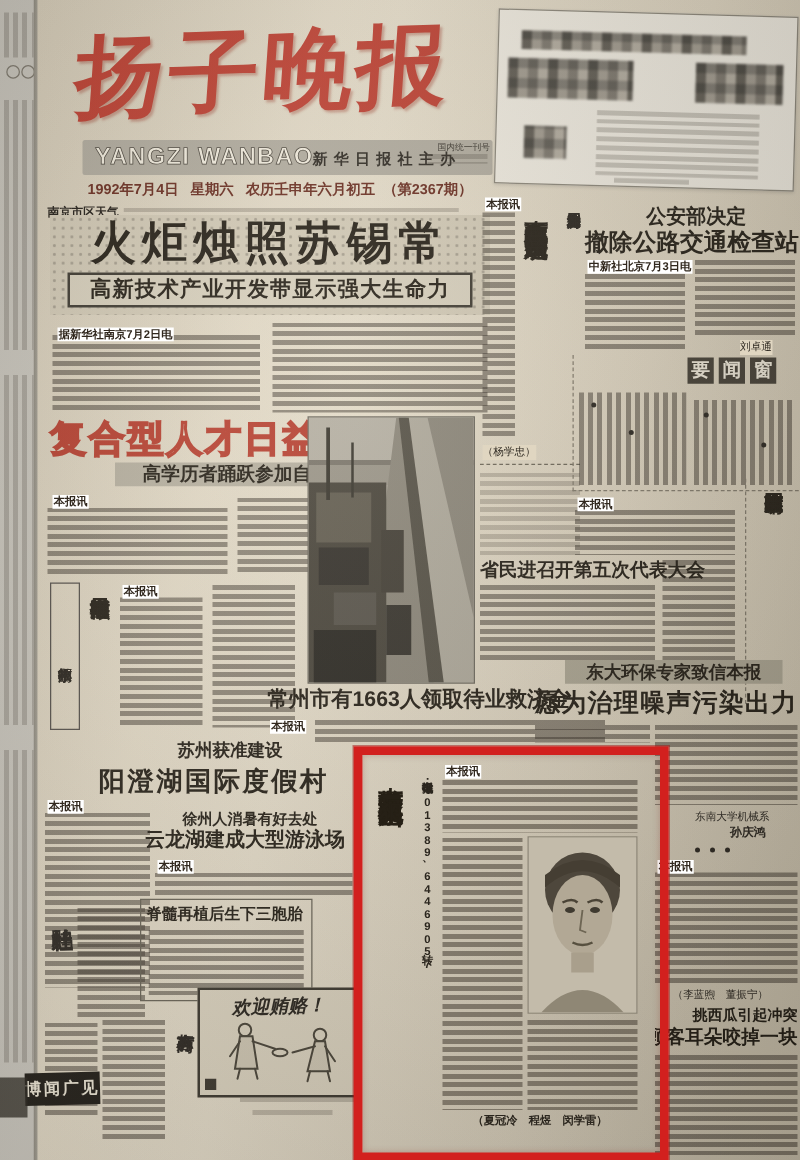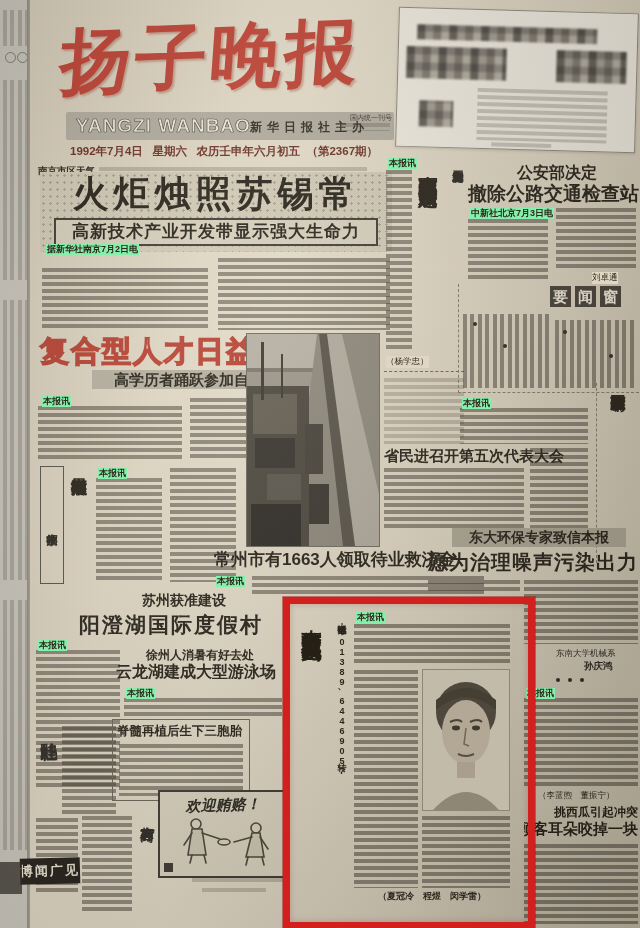--- a/index.html
+++ b/index.html
@@ -12,21 +12,21 @@
   
   #strip{position:absolute;left:0;top:0;width:30px;height:928px;background:#c9c5bb;}
   #gutter{position:absolute;left:27px;top:0;width:6px;height:928px;
     background:linear-gradient(90deg,#8f8a7e,#bab4a6);}
   
   .tx{background-image:repeating-linear-gradient(180deg,rgba(58,50,40,.5) 0px,rgba(58,50,40,.5) 4px,transparent 4px,transparent 7px);
       filter:blur(.4px);}
   .txv{background-image:repeating-linear-gradient(90deg,rgba(58,50,40,.5) 0px,rgba(58,50,40,.5) 4px,transparent 4px,transparent 7.5px);
       filter:blur(.4px);}
   .faint{opacity:.45;}
-  .lead{font:bold 9px "Liberation Sans",sans-serif;color:#31281e;background:#86efac;
+  .lead{font:bold 9px "Liberation Sans",sans-serif;color:#31281e;background:#ffffff;
     padding:0 1px;line-height:1.2;z-index:2;}
   .v{writing-mode:vertical-rl;text-orientation:upright;}
   .hl{color:#262016;font-weight:800;font-family:"Liberation Sans",sans-serif;}
   .serifh{font-family:"DejaVu Serif",serif;}
   .dot{width:4px;height:4px;background:#2d2820;border-radius:50%;}
   .dash-l{border-left:1px dashed #847c6c;}
   
   .mosaic{background-image:
       repeating-linear-gradient(90deg,#615c52 0 8px,#a29b8e 8px 16px,#7d776c 16px 24px,#b3ac9e 24px 32px),
       repeating-linear-gradient(0deg,rgba(255,255,255,.35) 0 8px,rgba(0,0,0,.22) 8px 16px);
@@ -86,21 +86,21 @@
     <div class="abs mosaic" style="left:22px;top:92px;width:34px;height:26px;"></div>
     <div class="abs tx faint" style="left:95px;top:132px;width:60px;height:6px;"></div>
   </div>
 
   <div class="abs" style="left:40px;top:172px;width:352px;height:80px;background:#d3cab5;
               background-image:radial-gradient(circle,rgba(125,118,104,.5) 1px,transparent 1.3px);background-size:7px 7px;">
     <div class="hl" style="text-align:center;font-size:36px;line-height:44px;letter-spacing:5px;filter:blur(.3px);">火炬烛照苏锡常</div>
     <div class="hl" style="margin:2px 14px 0;border:2px solid #3f3a30;background:#d8d0bc;text-align:center;
                 font-size:17px;line-height:24px;letter-spacing:1px;">高新技术产业开发带显示强大生命力</div>
   </div>
-  <span class="abs lead" style="left:46px;top:244px;">据新华社南京7月2日电</span>
+  <span class="abs lead" style="left:46px;top:262px;">据新华社南京7月2日电</span>
   <div class="abs tx" style="left:42px;top:268px;width:166px;height:62px;"></div>
   <div class="abs tx" style="left:218px;top:258px;width:172px;height:72px;"></div>
 
   <span class="abs lead" style="left:388px;top:158px;">本报讯</span>
   <div class="abs tx" style="left:386px;top:170px;width:26px;height:180px;"></div>
   <div class="abs v hl" style="left:413px;top:160px;width:30px;height:308px;font-size:19px;line-height:30px;letter-spacing:1px;">南京近两年将崛起三十座高层建筑</div>
   <div class="abs v" style="left:447px;top:162px;width:18px;height:128px;font-weight:700;font-size:11px;color:#2b261e;">利用外资加速开发房地产</div>
   <span class="abs" style="left:386px;top:356px;font-size:8.5px;color:#2e2921;background:#e0d6c1;z-index:2;">（杨学忠）</span>
   <div class="abs" style="left:384px;top:371px;width:80px;border-top:1px dashed #6f6858;"></div>
   <div class="abs tx faint" style="left:384px;top:378px;width:80px;height:66px;"></div>

